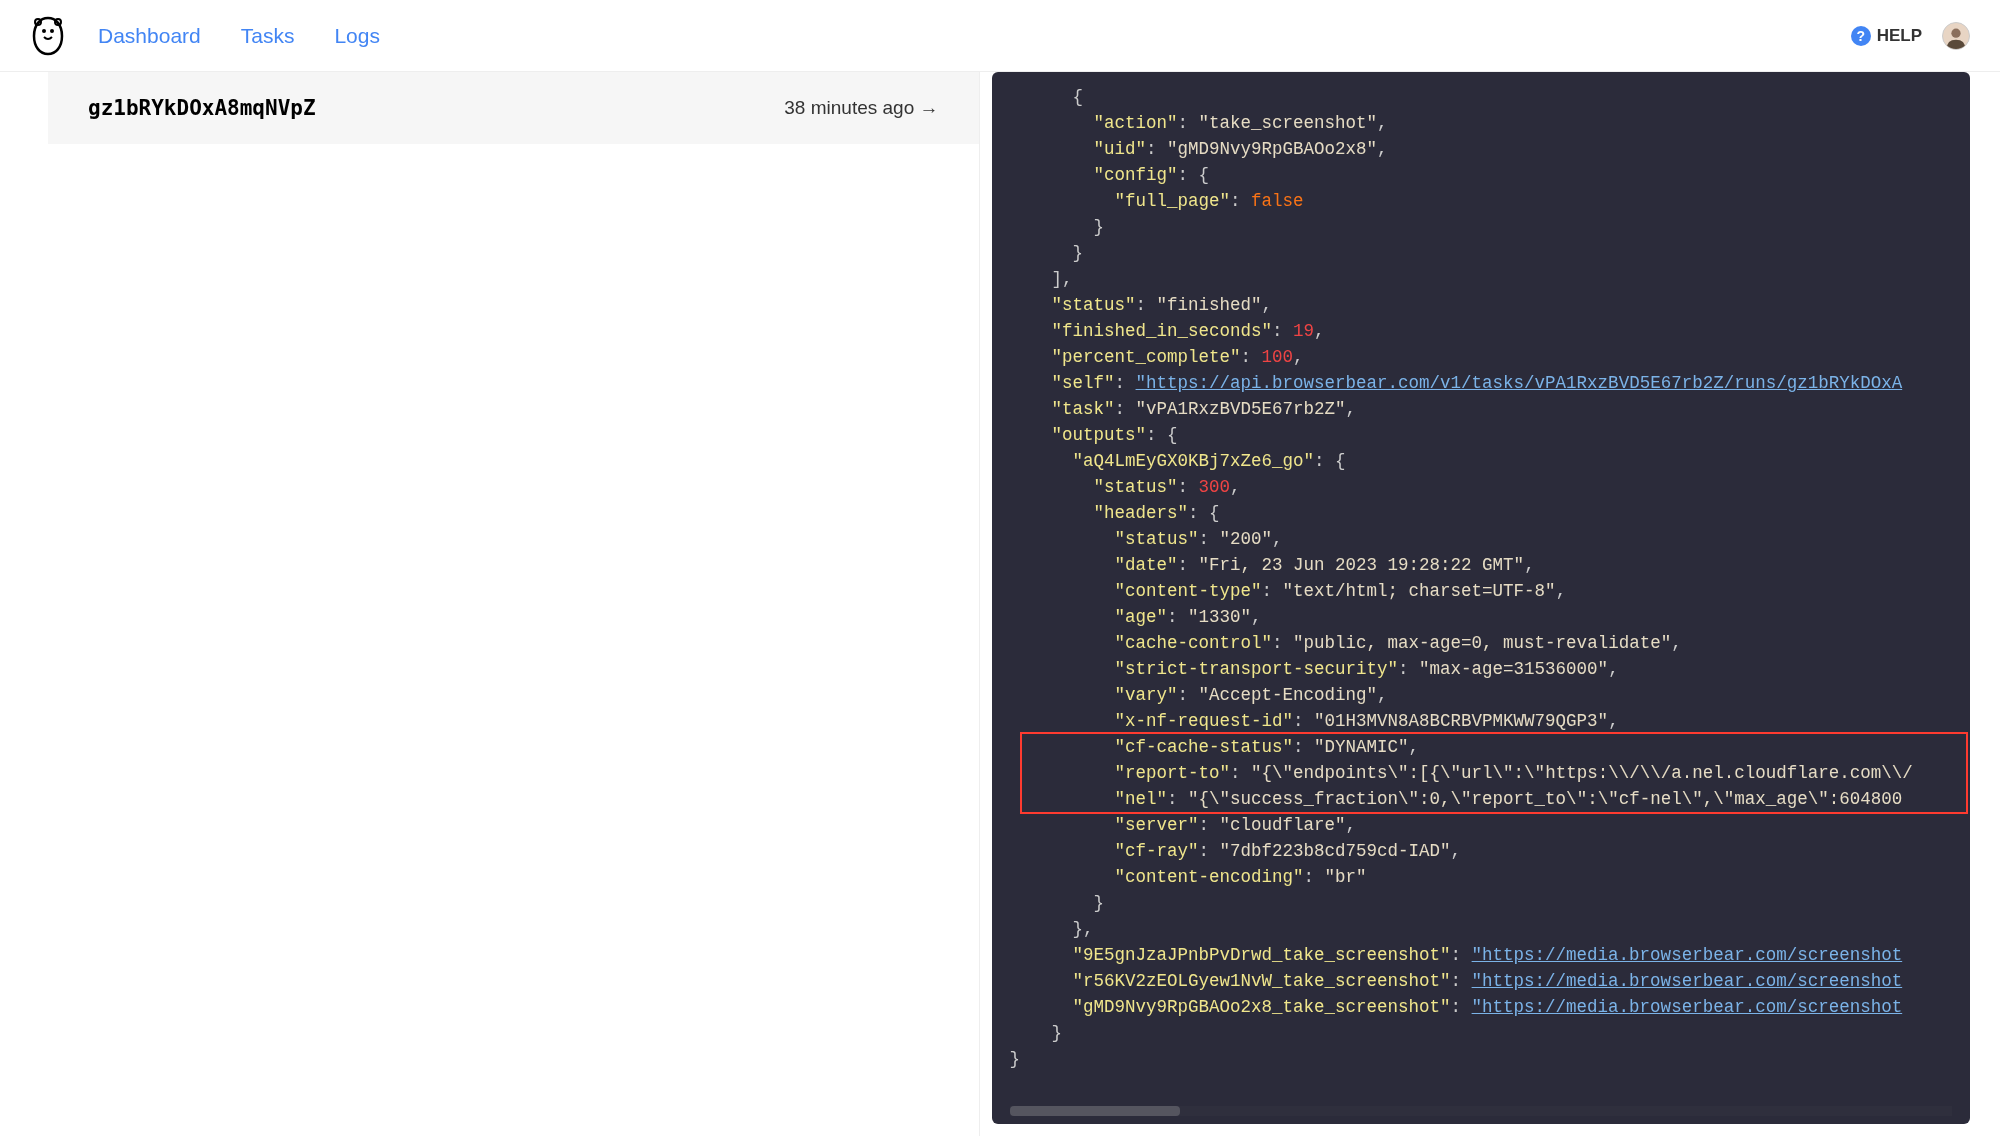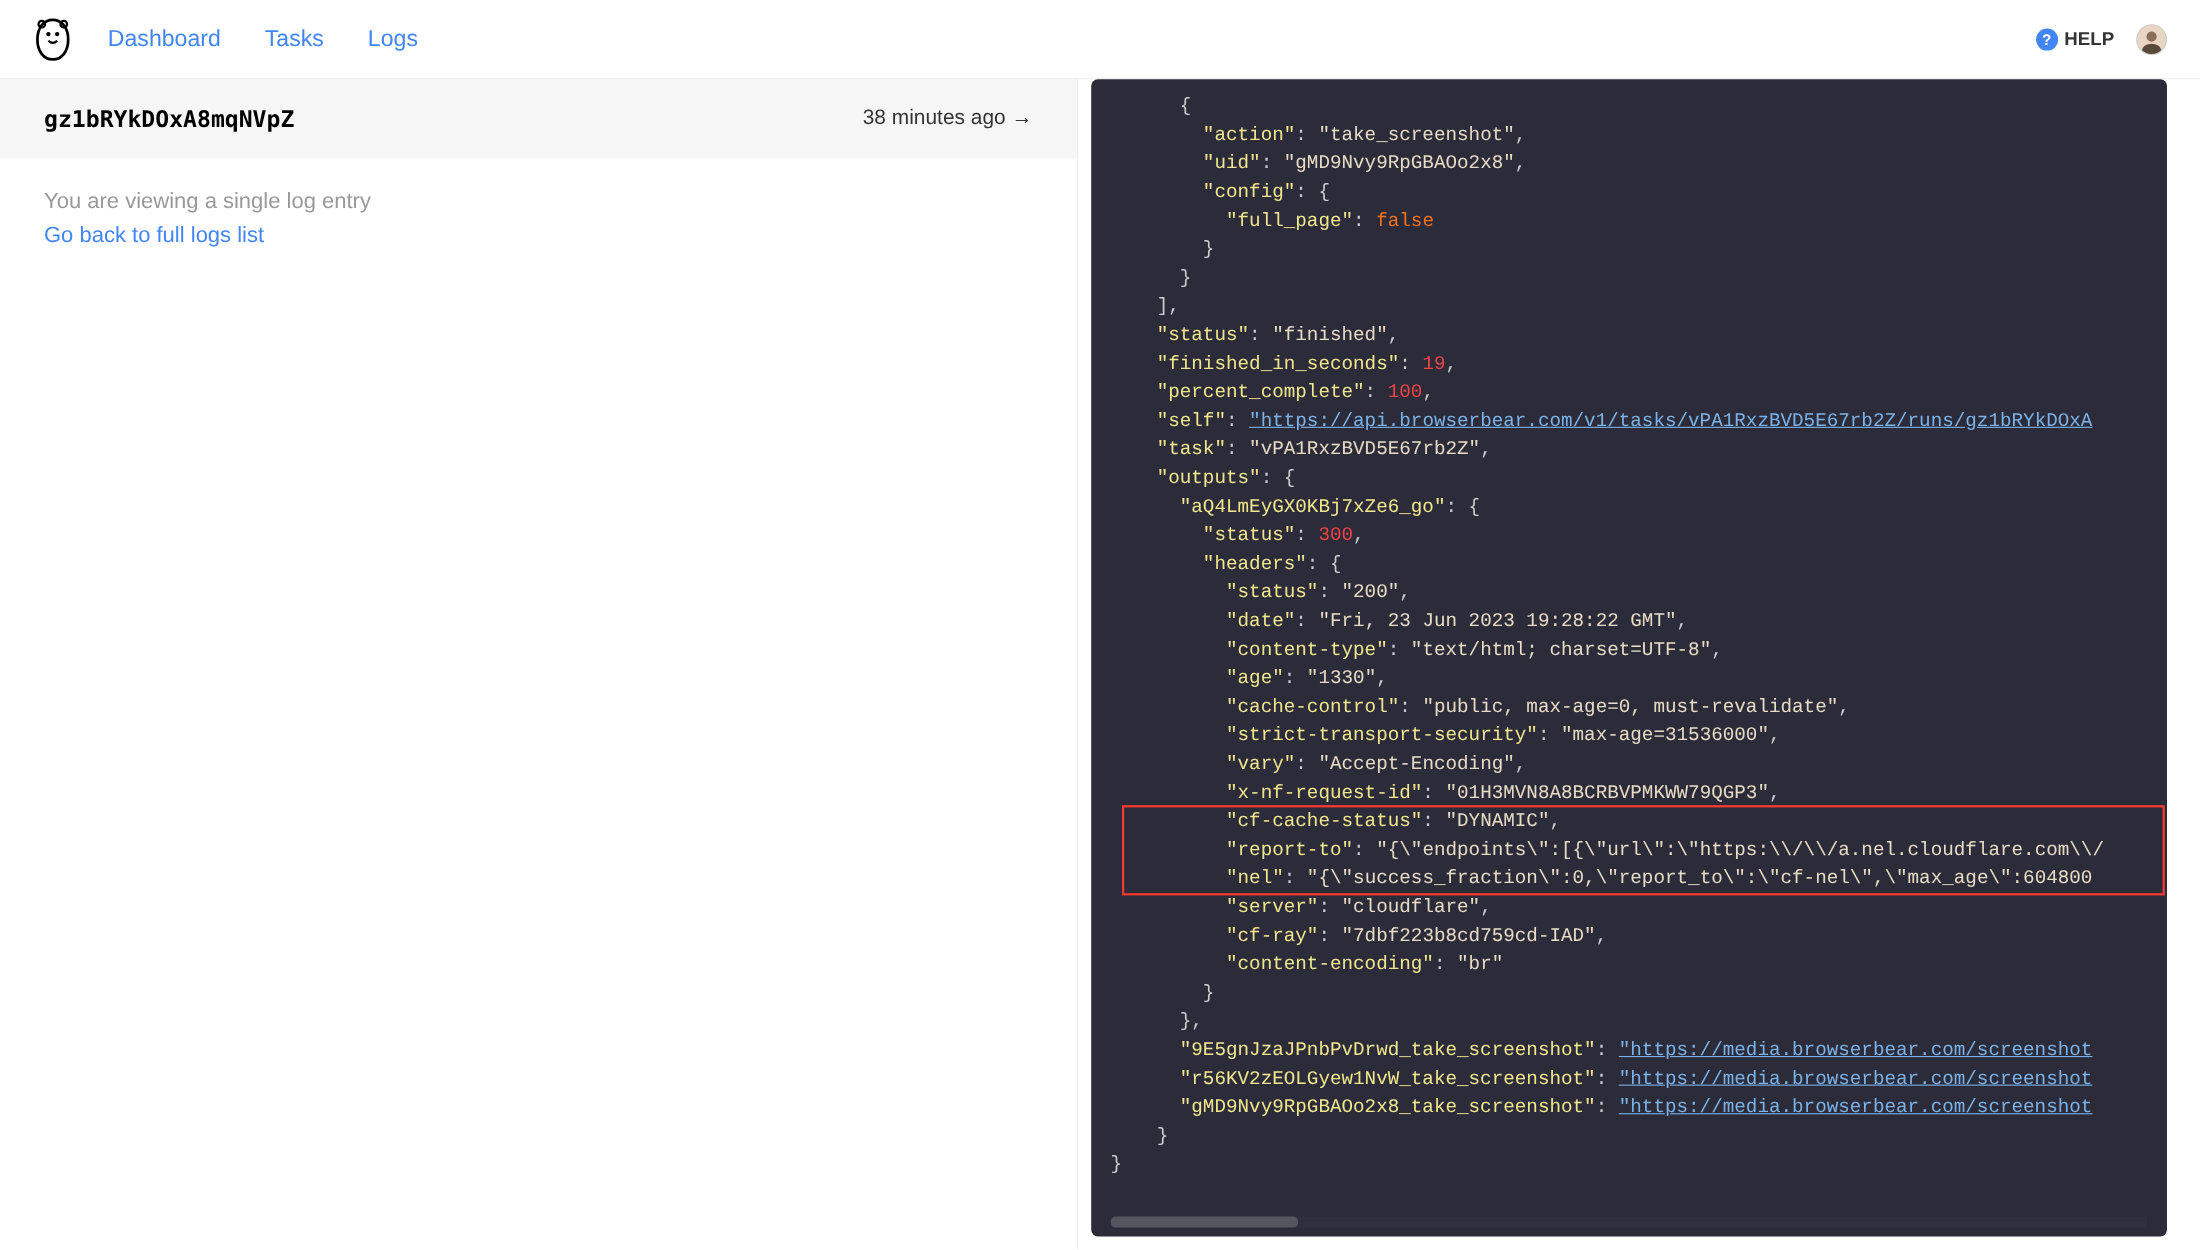--- a/index.html
+++ b/index.html
@@ -8,21 +8,21 @@
 .header-left { display: flex; align-items: center; gap: 32px; }
 .logo { width: 36px; height: 40px; display: flex; align-items: center; justify-content: center; }
 .nav { display: flex; gap: 40px; }
 .nav a { color: #4285f4; font-size: 21px; text-decoration: none; }
 .header-right { display: flex; align-items: center; gap: 20px; }
 .help { display: flex; align-items: center; gap: 6px; font-size: 17px; font-weight: 600; color: #333; }
 .help-icon { width: 20px; height: 20px; border-radius: 50%; background: #4285f4; color: #fff; display: flex; align-items: center; justify-content: center; font-size: 14px; font-weight: bold; }
 .avatar { width: 28px; height: 28px; border-radius: 50%; background: #e8d5c4; border: 1px solid #ccc; overflow: hidden; display: flex; align-items: center; justify-content: center; }
 .content { display: flex; height: calc(100% - 72px); }
 .left-panel { flex: 1; max-width: 1000px; border-right: 1px solid #eee; }
-.entry-bar { display: flex; justify-content: space-between; align-items: center; padding: 24px 40px; background: #f6f6f6; }
+.entry-bar { display: flex; justify-content: space-between; align-items: center; padding: 24px 40px; background: #f6f6f6; margin-left: 48px; }
 .entry-id { font-family: "SFMono-Regular", Consolas, monospace; font-size: 21px; font-weight: 700; }
 .entry-time { font-size: 19px; color: #333; text-align: center; }
 .entry-body { padding: 28px 40px; }
 .hint { color: #999; font-size: 20px; margin-bottom: 8px; }
 .back-link { color: #4285f4; font-size: 20px; text-decoration: none; }
 .right-panel { flex: 1; padding: 0 30px 12px 12px; height: 100%; }
 .code-box { background: #2b2b3a; border-radius: 6px; padding: 12px 18px 18px 18px; font-family: "SFMono-Regular", Consolas, "Liberation Mono", Menlo, monospace; font-size: 17.5px; line-height: 26px; color: #ddd; height: 100%; position: relative; overflow: hidden; }
 .code-inner { white-space: pre; overflow-x: hidden; }
 .k { color: #f0e68c; } 
 .s { color: #e6dcc4; } 
@@ -69,24 +69,20 @@
     </div>
   </div>
 </div>
 
 <div class="content">
   <div class="left-panel">
     <div class="entry-bar">
       <span class="entry-id">gz1bRYkDOxA8mqNVpZ</span>
       <span class="entry-time">38 minutes ago →</span>
     </div>
-    <div class="entry-body">
-      <div class="hint">You are viewing a single log entry</div>
-      <a class="back-link">Go back to full logs list</a>
-    </div>
   </div>
 
   <div class="right-panel">
     <div class="code-box">
 <div class="code-inner">      <span class="p">{</span>
         <span class="k">"action"</span><span class="p">: </span><span class="s">"take_screenshot"</span><span class="p">,</span>
         <span class="k">"uid"</span><span class="p">: </span><span class="s">"gMD9Nvy9RpGBAOo2x8"</span><span class="p">,</span>
         <span class="k">"config"</span><span class="p">: {</span>
           <span class="k">"full_page"</span><span class="p">: </span><span class="b">false</span>
         <span class="p">}</span>

